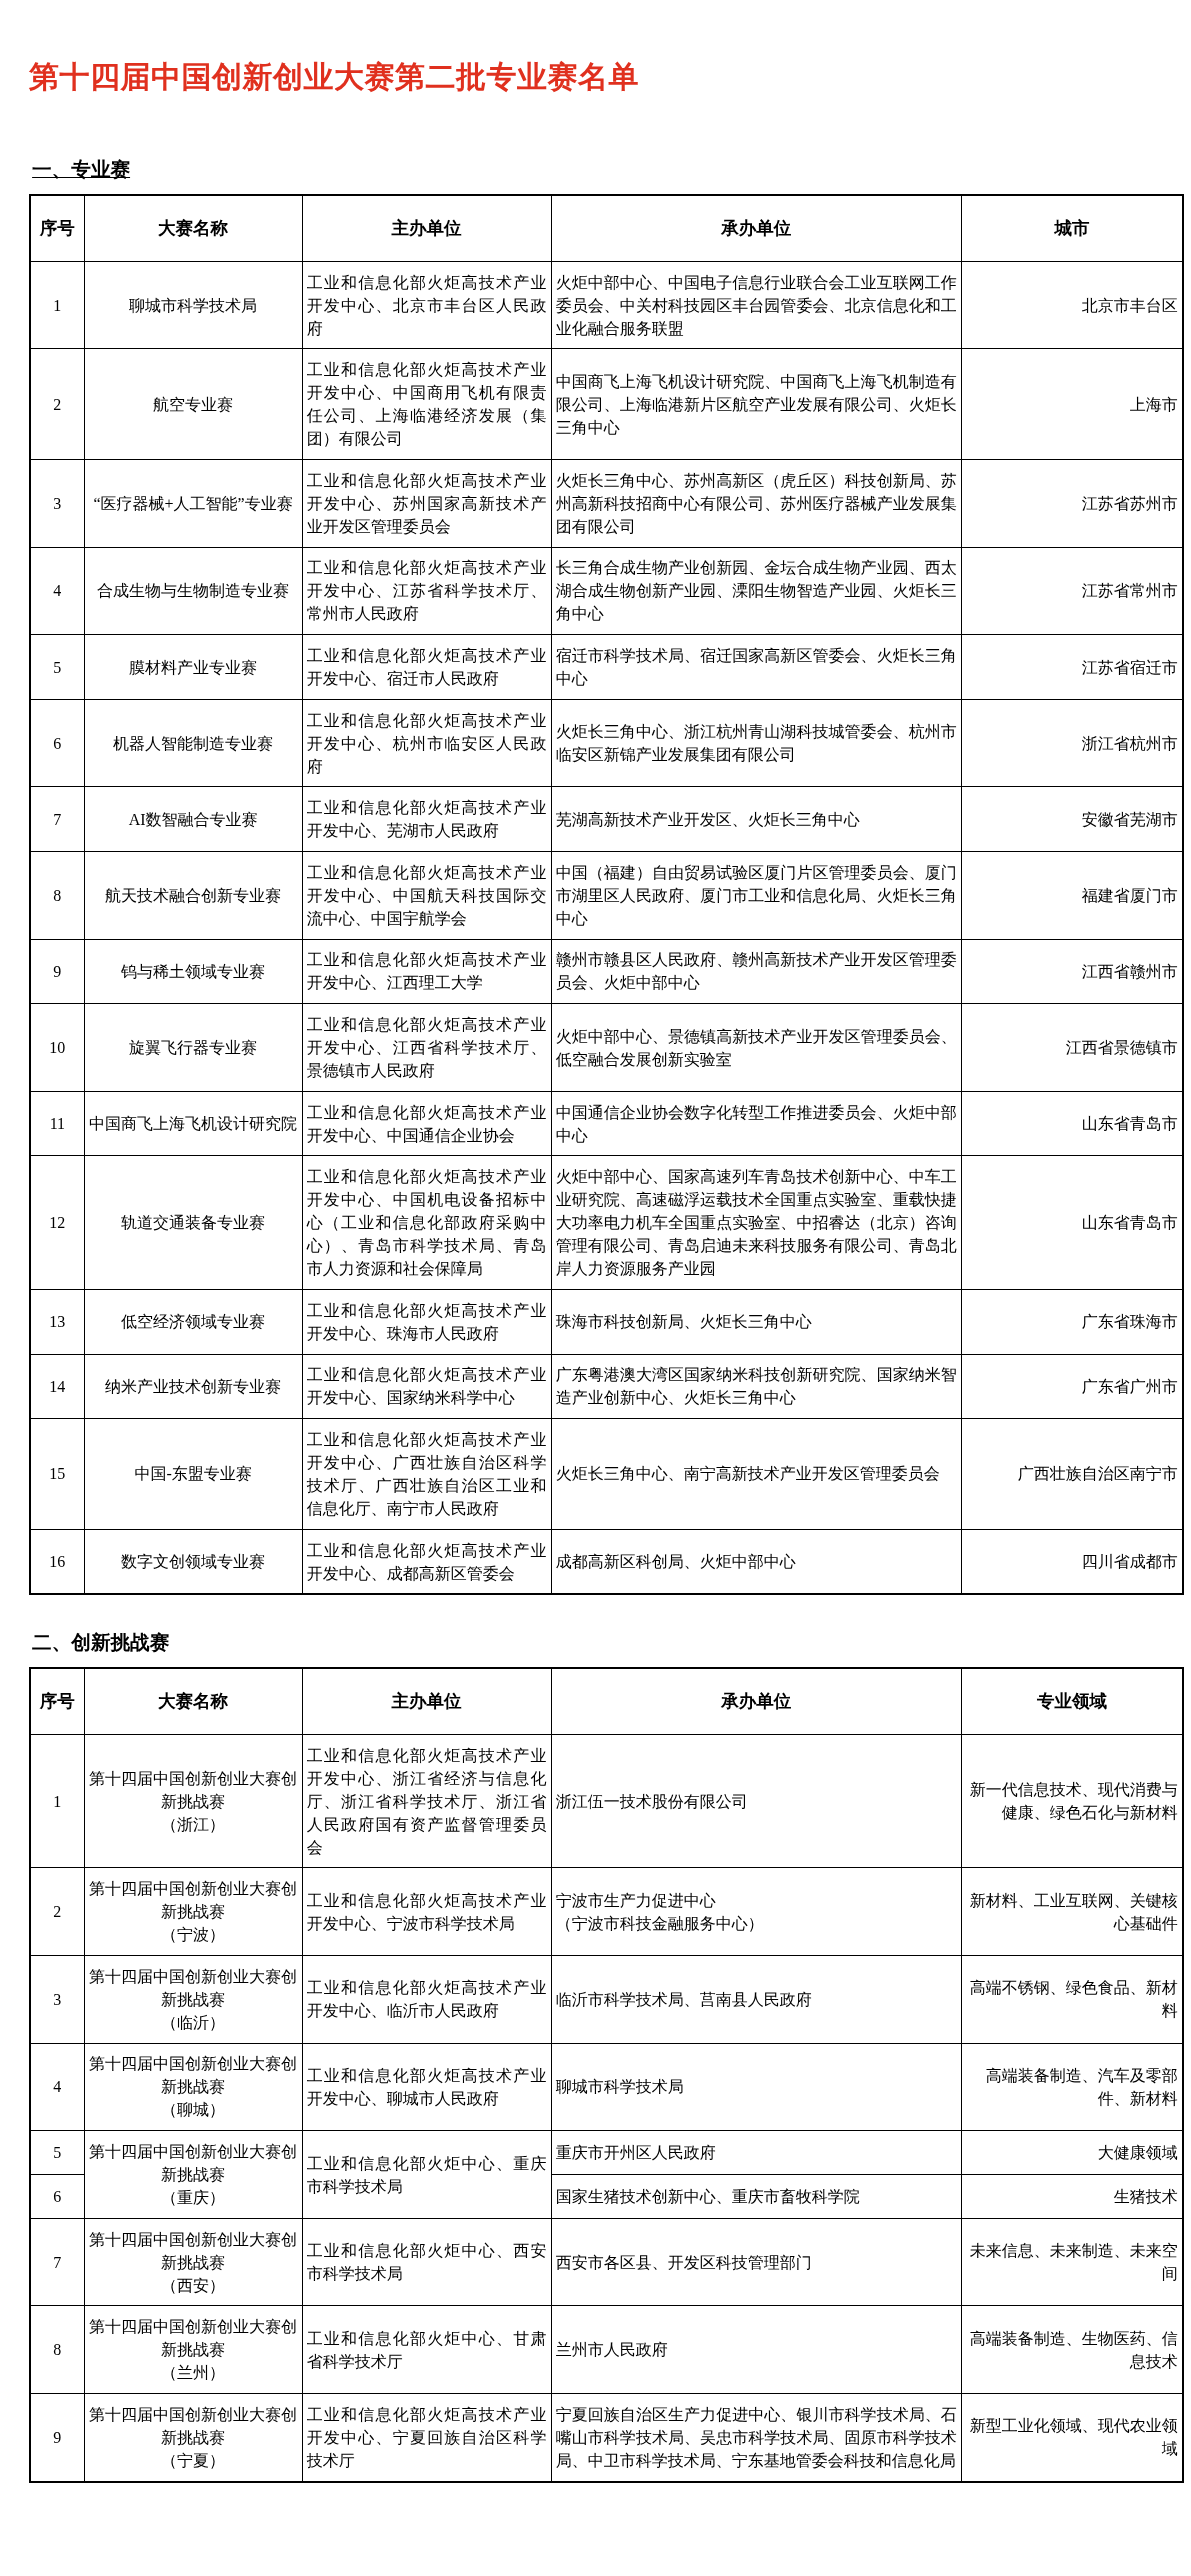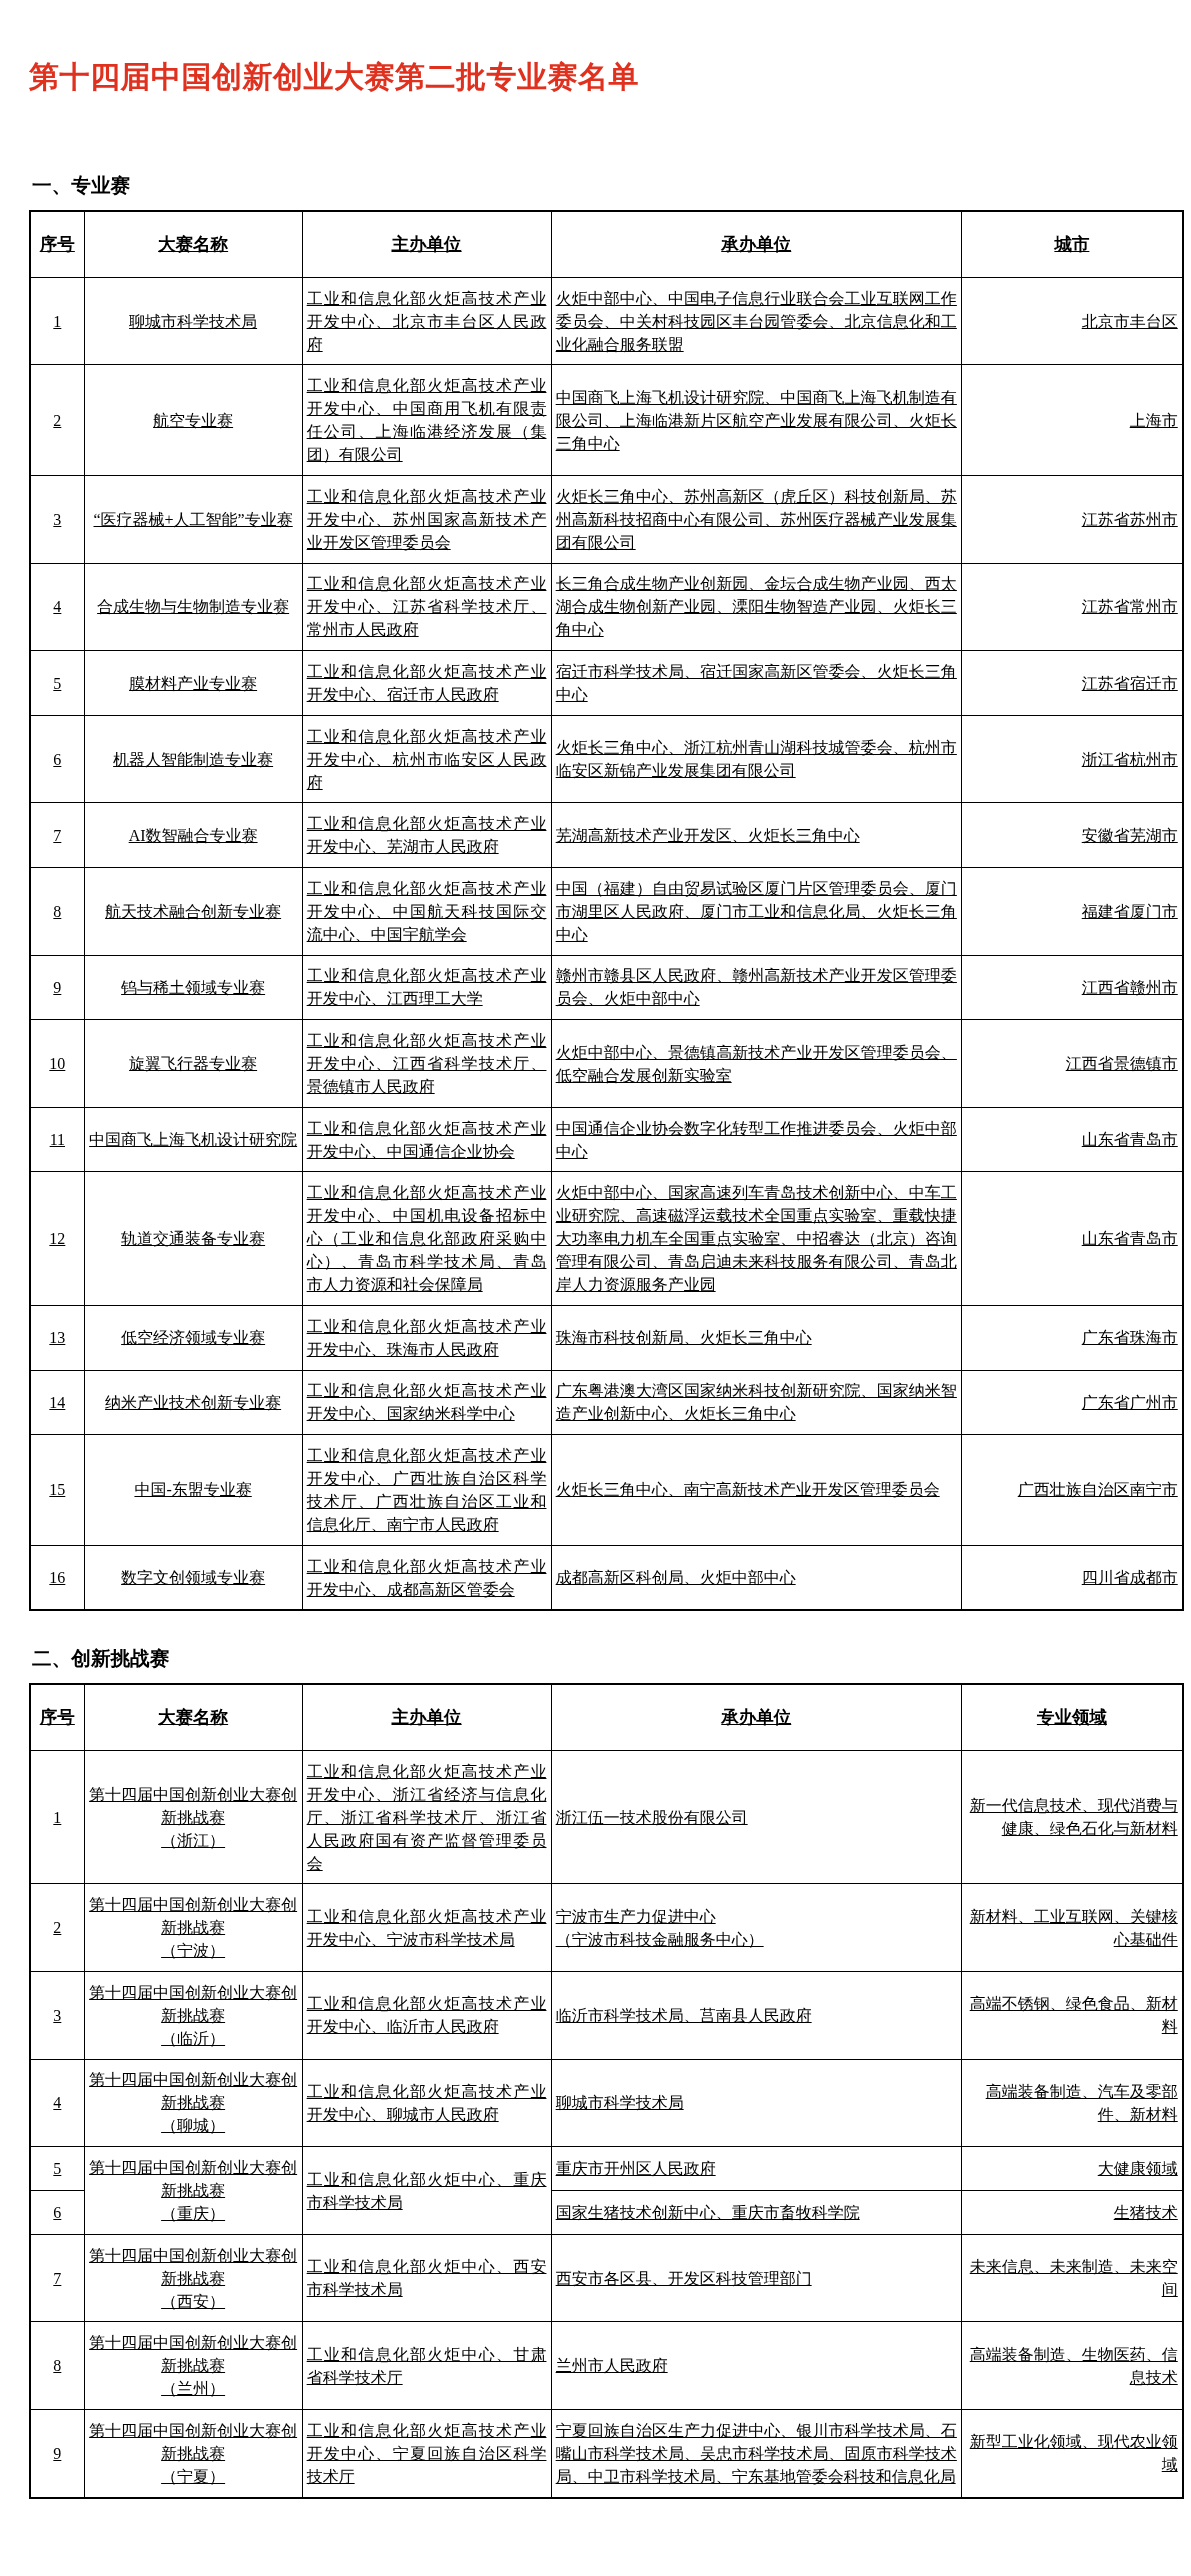--- a/index.html
+++ b/index.html
@@ -27,28 +27,27 @@
     letter-spacing:0.5px;
     font-family:Liberation Serif, serif;
   }
   .section-heading{
     font-family:"Liberation Sans","DejaVu Sans",sans-serif;
     font-size:19.6px;
     line-height:25px;
     font-weight:bold;
     margin:0 0 11.3px 3.1px;
   }
-  .sec1-heading{margin-top:78px;}
+  .sec1-heading{margin-top:62px;text-decoration:underline;}
   .sec2-heading{margin-top:35px;}
   table.doc-table{
     border-collapse:collapse;
     table-layout:fixed;
     width:100%;
     border:2.1px solid #000;
-    text-decoration:underline;
   }
   table.doc-table th, table.doc-table td{
     border-style:solid;
     border-color:#000;
     border-width:1.5px 1px;
     vertical-align:middle;
     overflow:hidden;
   }
   table.doc-table th{
     font-size:17.5px;

